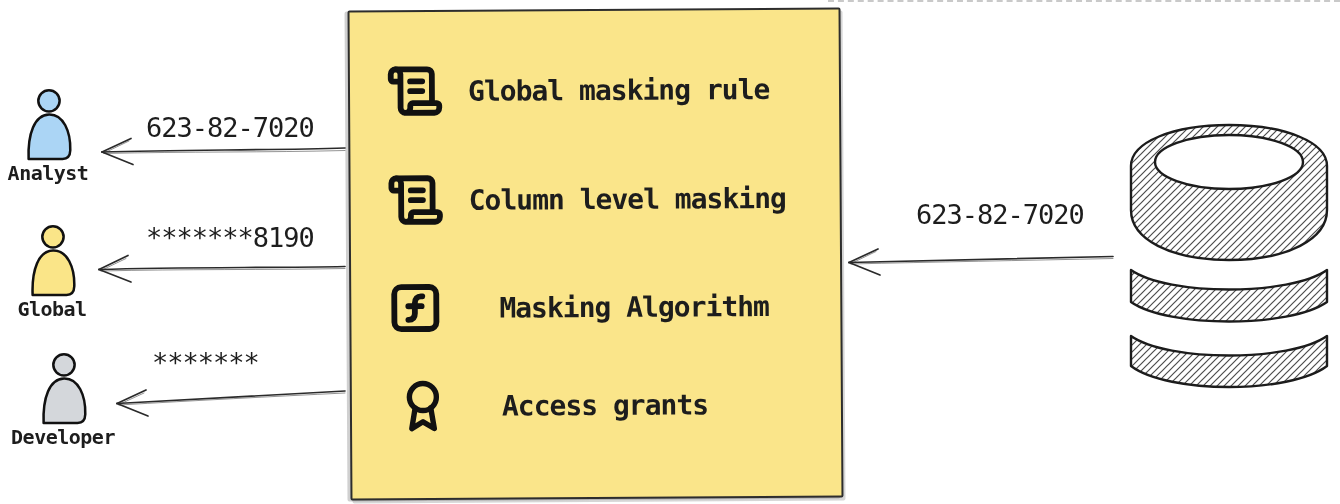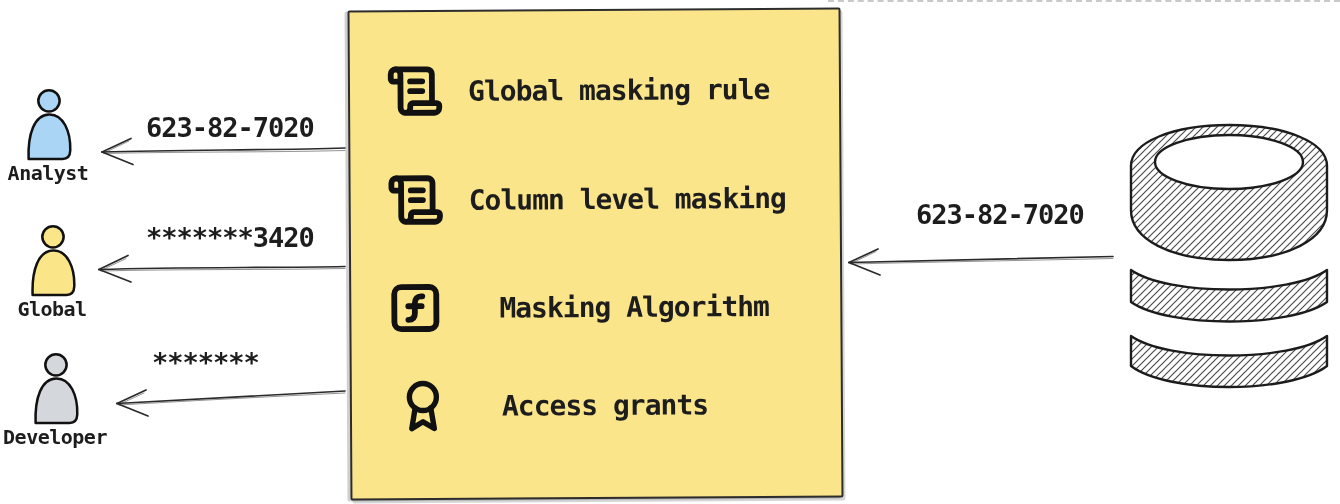--- a/index.html
+++ b/index.html
@@ -5,21 +5,21 @@
   html,body{margin:0;padding:0;background:#fff;}
   .canvas{
     position:relative;width:1340px;height:504px;background:#ffffff;overflow:hidden;
     font-family:"DejaVu Sans Mono","Liberation Mono",monospace;color:#1d1d1d;
   }
   
   .persona{position:absolute;width:110px;display:flex;flex-direction:column;align-items:center;}
   .persona svg{display:block;}
   .persona .plabel{margin-top:-5px;font-size:20px;font-weight:700;letter-spacing:-0.5px;white-space:nowrap;}
   
-  .flow-label{position:absolute;font-size:27px;font-weight:700;letter-spacing:-1px;white-space:nowrap;}
+  .flow-label{position:absolute;font-size:27px;font-weight:400;letter-spacing:-1px;white-space:nowrap;}
   
   .mask-box{
     position:absolute;left:349px;top:9px;width:489px;height:486px;
     background:#fae58a;border:2px solid #2d2d2d;border-radius:2px;
     transform:rotate(-0.35deg);
     box-shadow:-3px 1px 0 rgba(120,120,120,.35), 2px 3px 0 rgba(120,120,120,.3);
   }
   .mask-row{position:absolute;left:36px;display:flex;align-items:center;gap:24px;}
   .mask-row .mlabel{font-size:28px;font-weight:700;letter-spacing:-1px;white-space:nowrap;}
   .mask-row svg{flex:0 0 auto;display:block;}
@@ -44,30 +44,30 @@
   </div>
 
   <div class="persona" style="left:-3px;top:224px;">
     <svg width="62" height="78" viewBox="0 0 64 80">
       <circle cx="33" cy="13" r="11" fill="#fae588" stroke="#111" stroke-width="2.6"></circle>
       <path d="M12 73 C11 47 18 27.5 33 27 C48 26.5 55.5 45 55 64 C54.8 70 52.5 73 47 73 Z" fill="#fae588" stroke="#111" stroke-width="2.6" stroke-linejoin="round"></path>
     </svg>
     <div class="plabel">Global</div>
   </div>
 
-  <div class="persona" style="left:0px;top:352px;">
+  <div class="persona" style="left:8px;top:352px;">
     <svg width="62" height="78" viewBox="0 0 64 80">
       <circle cx="33" cy="13" r="11" fill="#d4d7db" stroke="#111" stroke-width="2.6"></circle>
       <path d="M12 73 C11 47 18 27.5 33 27 C48 26.5 55.5 45 55 64 C54.8 70 52.5 73 47 73 Z" fill="#d4d7db" stroke="#111" stroke-width="2.6" stroke-linejoin="round"></path>
     </svg>
     <div class="plabel">Developer</div>
   </div>
 
   <div class="flow-label" style="left:146px;top:112px;">623-82-7020</div>
-  <div class="flow-label" style="left:146px;top:222px;">*******3420</div>
+  <div class="flow-label" style="left:146px;top:222px;">*******8190</div>
   <div class="flow-label" style="left:152px;top:347px;">*******</div>
   <div class="flow-label" style="left:916px;top:199px;">623-82-7020</div>
 
   <div class="mask-box">
 
     <div class="mask-row" style="top:50px;">
       <svg width="58" height="58" viewBox="0 0 24 24" fill="none" stroke="#111" stroke-width="2.4" stroke-linecap="round" stroke-linejoin="round">
         <path d="M15 12h-5"></path>
           <path d="M15 8h-5"></path>
           <path d="M19 17V5a2 2 0 0 0-2-2H4"></path>

